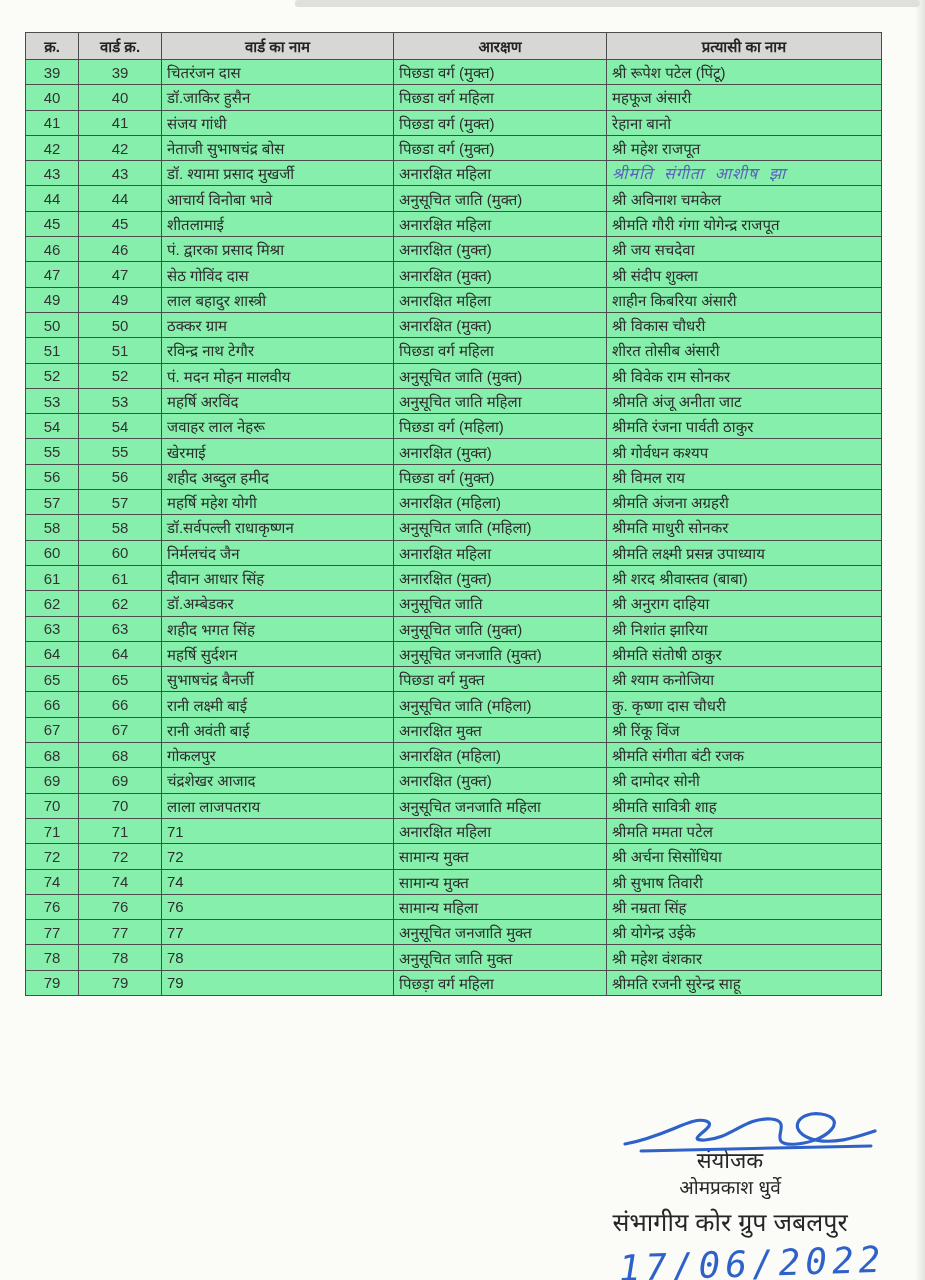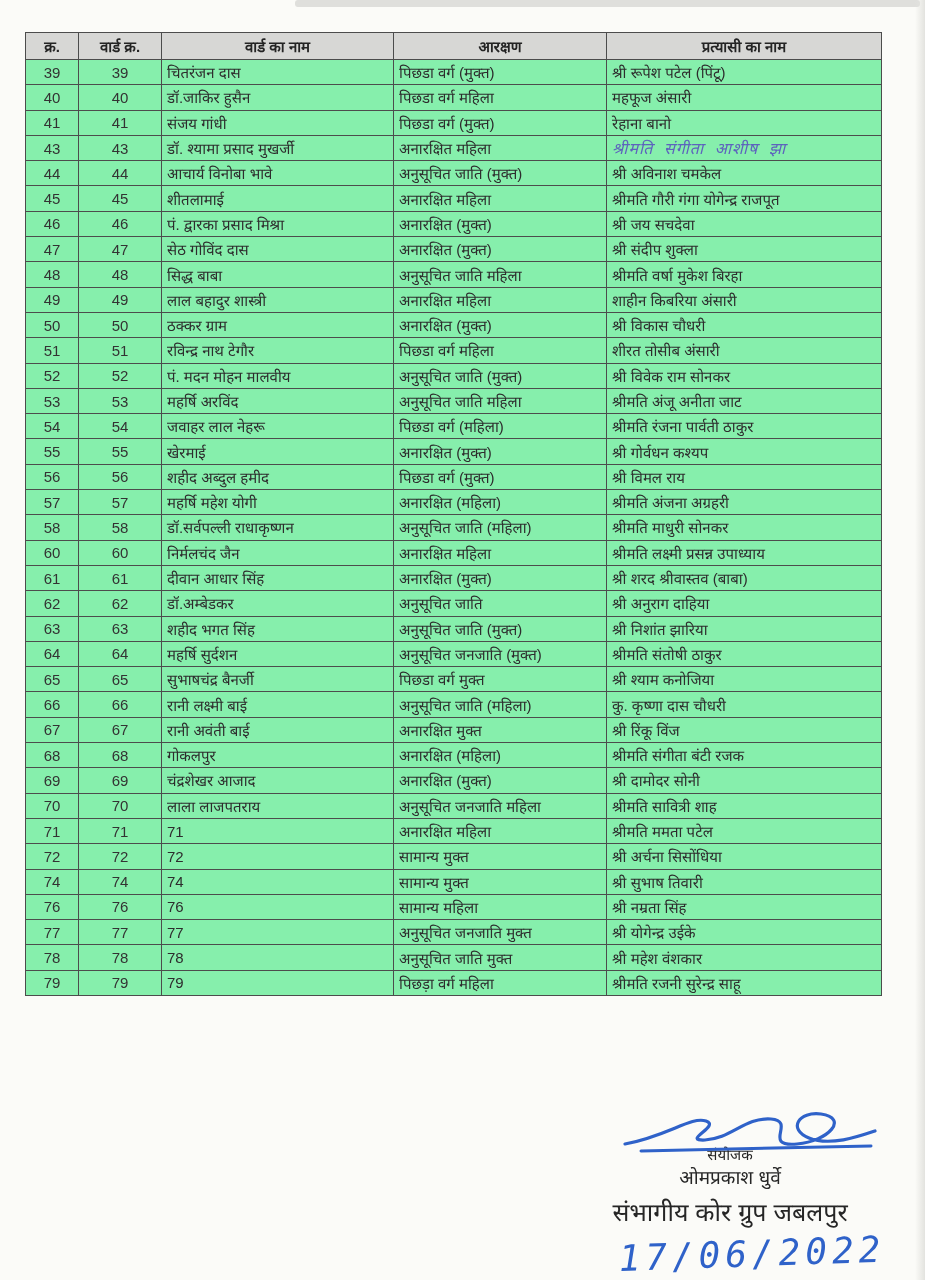--- a/index.html
+++ b/index.html
@@ -66,21 +66,21 @@
     top:1108px; left:545px; width:370px;
     text-align:center;
     color:#262626;
   }
   .signature-svg {
     position:relative;
     display:block;
     margin:0 auto;
     left:18px;
   }
-  .footer .role   { font-size:15px; margin-top:-12px; font-weight:500; }
+  .footer .role   { font-size:22px; margin-top:-12px; font-weight:500; }
   .footer .name   { font-size:19px; margin-top:0;  font-weight:500; }
   .footer .org    { font-size:25px; margin-top:4px;  font-weight:500; }
   .footer .date {
     margin-top:6px;
     font-family:"DejaVu Sans Mono", monospace;
     font-size:36px;
     font-weight:400;
     letter-spacing:5px;
     transform:rotate(-2deg) translateX(22px);
     font-style:italic;
@@ -127,20 +127,27 @@
           <td>महफूज अंसारी</td>
         </tr>
         <tr>
           <td class="num">41</td>
           <td class="num">41</td>
           <td>संजय गांधी</td>
           <td>पिछडा वर्ग (मुक्त)</td>
           <td>रेहाना बानो</td>
         </tr>
         <tr>
+          <td class="num">42</td>
+          <td class="num">42</td>
+          <td>नेताजी सुभाषचंद्र बोस</td>
+          <td>पिछडा वर्ग (मुक्त)</td>
+          <td>श्री महेश राजपूत</td>
+        </tr>
+        <tr>
           <td class="num">43</td>
           <td class="num">43</td>
           <td>डॉ. श्यामा प्रसाद मुखर्जी</td>
           <td>अनारक्षित महिला</td>
           <td class="handwriting">श्रीमति संगीता आशीष झा</td>
         </tr>
         <tr>
           <td class="num">44</td>
           <td class="num">44</td>
           <td>आचार्य विनोबा भावे</td>
@@ -160,27 +167,20 @@
           <td>पं. द्वारका प्रसाद मिश्रा</td>
           <td>अनारक्षित (मुक्त)</td>
           <td>श्री जय सचदेवा</td>
         </tr>
         <tr>
           <td class="num">47</td>
           <td class="num">47</td>
           <td>सेठ गोविंद दास</td>
           <td>अनारक्षित (मुक्त)</td>
           <td>श्री संदीप शुक्ला</td>
-        </tr>
-        <tr>
-          <td class="num">48</td>
-          <td class="num">48</td>
-          <td>सिद्ध बाबा</td>
-          <td>अनुसूचित जाति महिला</td>
-          <td>श्रीमति वर्षा मुकेश बिरहा</td>
         </tr>
         <tr>
           <td class="num">49</td>
           <td class="num">49</td>
           <td>लाल बहादुर शास्त्री</td>
           <td>अनारक्षित महिला</td>
           <td>शाहीन किबरिया अंसारी</td>
         </tr>
         <tr>
           <td class="num">50</td>

